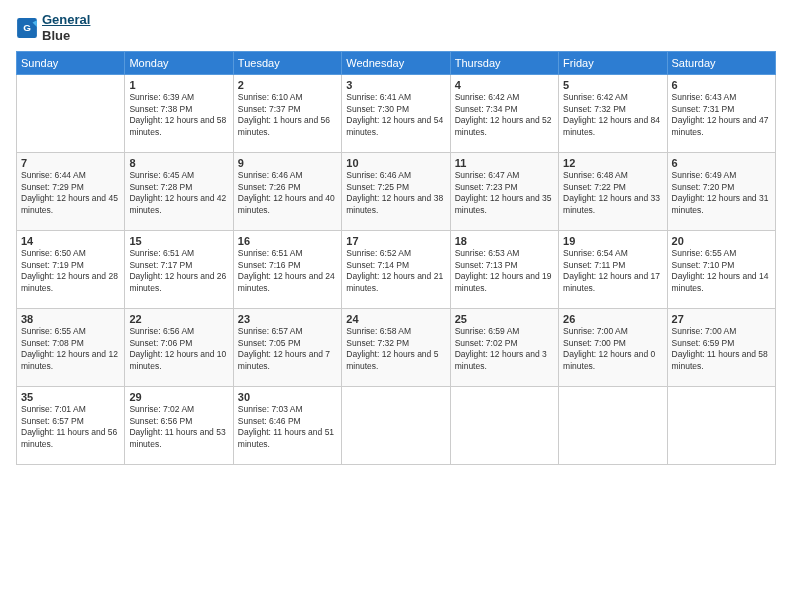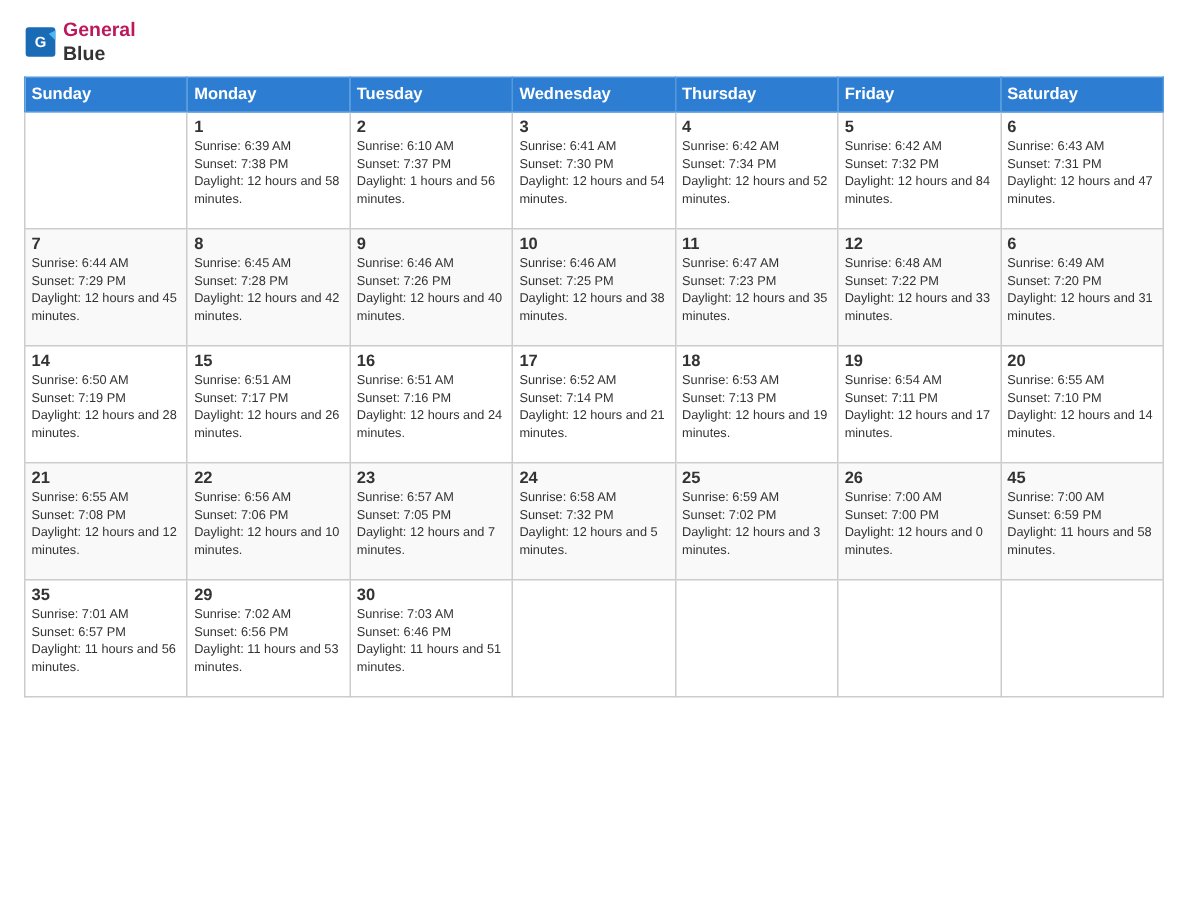--- a/index.html
+++ b/index.html
@@ -27,21 +27,22 @@
       align-items: center;
       gap: 4px;
     }
     .logo-text {
       font-size: 13px;
       font-weight: bold;
       color: #333;
       line-height: 1.2;
     }
     .logo-text span {
-      color: #be185d;
+      color: #0c4a6e;
+      text-decoration: underline;
     }
     .logo-icon {
       width: 22px;
       height: 22px;
     }
     .title-area {
       text-align: right;
     }
     .month-title {
       font-size: 28px;
@@ -55,21 +56,21 @@
     }
     table {
       width: 100%;
       border-collapse: collapse;
       table-layout: fixed;
     }
     thead tr th {
       background-color: #2d7dd2;
       color: #fff;
       font-size: 11px;
-      font-weight: bold;
+      font-weight: normal;
       padding: 5px 4px;
       text-align: left;
       border: 1px solid #5599dd;
     }
     tbody tr td {
       border: 1px solid #ccc;
       vertical-align: top;
       padding: 4px 4px;
       font-size: 9px;
       color: #333;
@@ -295,21 +296,21 @@
               <div class="day-number">20</div>
               <div class="cell-line">Sunrise: 6:55 AM</div>
               <div class="cell-line">Sunset: 7:10 PM</div>
               <div class="cell-line">Daylight: 12 hours and 14 minutes.</div>
             </div>
           </td>
         </tr>
         <tr>
           <td>
             <div class="cell-content">
-              <div class="day-number">21</div>
+              <div class="day-number">38</div>
               <div class="cell-line">Sunrise: 6:55 AM</div>
               <div class="cell-line">Sunset: 7:08 PM</div>
               <div class="cell-line">Daylight: 12 hours and 12 minutes.</div>
             </div>
           </td>
           <td>
             <div class="cell-content">
               <div class="day-number">22</div>
               <div class="cell-line">Sunrise: 6:56 AM</div>
               <div class="cell-line">Sunset: 7:06 PM</div>
@@ -343,21 +344,21 @@
           <td>
             <div class="cell-content">
               <div class="day-number">26</div>
               <div class="cell-line">Sunrise: 7:00 AM</div>
               <div class="cell-line">Sunset: 7:00 PM</div>
               <div class="cell-line">Daylight: 12 hours and 0 minutes.</div>
             </div>
           </td>
           <td>
             <div class="cell-content">
-              <div class="day-number">45</div>
+              <div class="day-number">27</div>
               <div class="cell-line">Sunrise: 7:00 AM</div>
               <div class="cell-line">Sunset: 6:59 PM</div>
               <div class="cell-line">Daylight: 11 hours and 58 minutes.</div>
             </div>
           </td>
         </tr>
         <tr>
           <td>
             <div class="cell-content">
               <div class="day-number">35</div>

